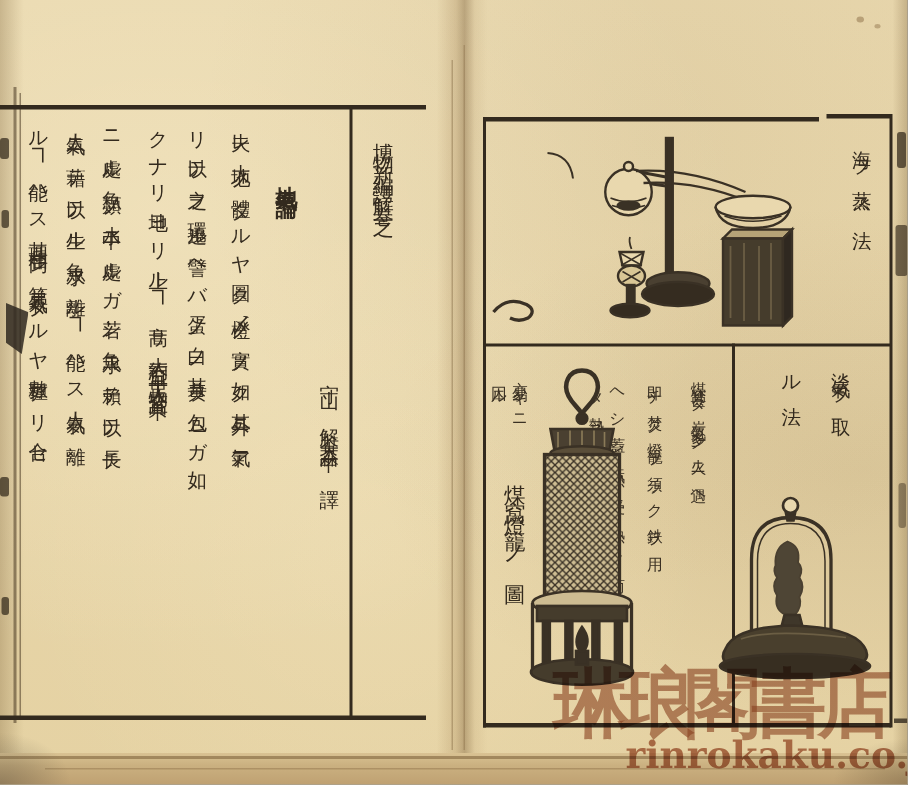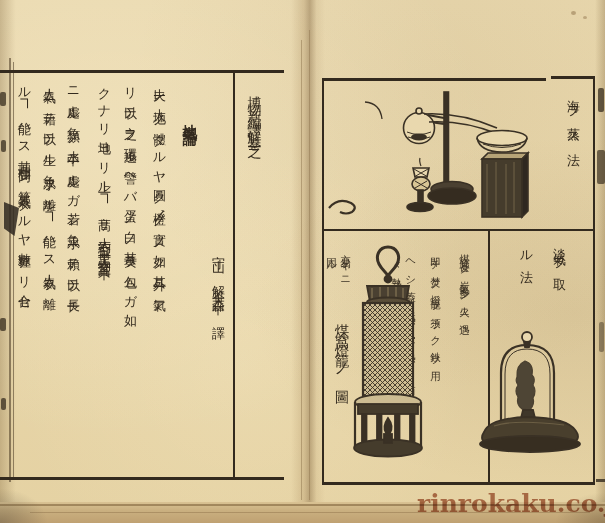--- a/index.html
+++ b/index.html
@@ -208,15 +208,16 @@
         <path d="M43,82 h10 l2,8 h-14 z" fill="#3f372a"></path>
       </g>
       <g>
         <path d="M4,104 q6,-14 44,-15 q40,1 48,14 q6,9 -6,13 q-38,9 -80,1 q-12,-4 -6,-13 Z" fill="#493f2d"></path>
         <ellipse cx="50" cy="116" rx="50" ry="8" fill="#372e21"></ellipse>
         <path d="M14,98 q20,-7 70,-1" stroke="#6b5e44" stroke-width="1.1"></path>
       </g>
     </g>
   </svg>
 
+  <div class="wm" style="left:369px;top:436px;font-size:50px;letter-spacing:-6px;">琳琅閣書店</div>
   <div class="wm" style="left:417px;top:489px;font-size:25px;letter-spacing:0px;color:rgba(158,76,44,.72);">rinrokaku.co.jp</div>
 
 </div>
 
 </body></html>

